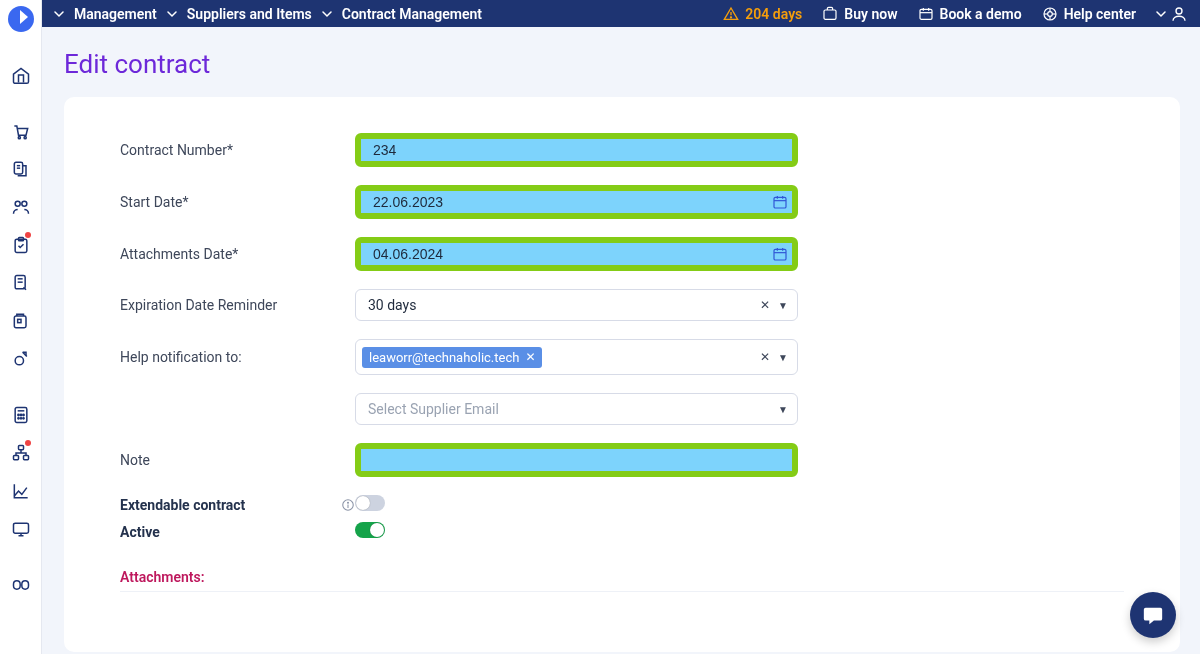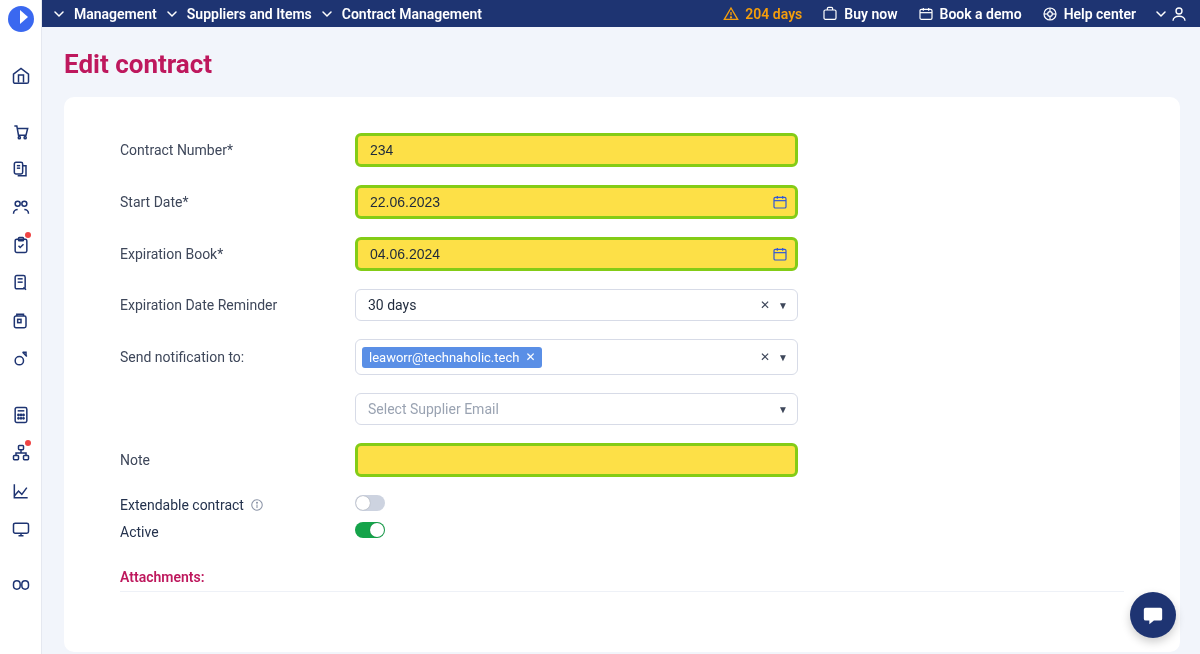--- a/index.html
+++ b/index.html
@@ -59,54 +59,54 @@
     content:''; position:absolute; top:6px; right:10px; width:6px;height:6px;border-radius:50%;background:#ef4444;
   }
   .side-sep { height: 18px; }
 
   .page {
     margin-left: 42px;
     padding-top: 27px;
   }
   .page-title {
     font-size: 26px;
-    font-weight: 700;
-    color: #be185d;
+    font-weight: 400;
+    color: #6d28d9;
     padding: 22px 0 10px 22px;
   }
   .card {
     background:#fff;
     border-radius: 10px;
     margin: 8px 20px 28px 22px;
     padding: 36px 56px 36px 56px;
   }
   .row {
     display:flex;
     align-items:center;
     margin-bottom: 18px;
   }
   .row .lab {
     width: 235px;
     color:#3e475a;
     font-size: 14px;
     display:flex;align-items:center; gap:6px;
   }
-  .row .lab.bold { font-weight:400; color:#24324d;}
+  .row .lab.bold { font-weight:700; color:#24324d;justify-content:space-between;}
   .row .val { flex:1; max-width: 443px; }
   .static-val { color:#1e293b; }
 
   .input {
     width:100%;
     height: 34px;
-    border:3px solid #84cc16;
+    border:6px solid #84cc16;
     border-radius:6px;
     padding: 0 12px;
     font-size:14px;
     color:#1e293b;
-    background:#fde047;
+    background:#7dd3fc;
   }
   .input::placeholder { color:#9aa3b2; }
   .field-wrap { position:relative; }
   .field-wrap .abs-icon {
     position:absolute; right:10px; top:50%; transform:translateY(-50%);
     color:#3157d6; display:flex;
   }
   .select-wrap { position:relative; }
   .select-wrap .caret { position:absolute; right:10px; top:50%; transform:translateY(-50%); color:#3e475a; font-size:10px;}
   .select-wrap .clear { position:absolute; right:28px; top:50%; transform:translateY(-50%); color:#3e475a; font-size:12px; cursor:pointer;}
@@ -343,21 +343,21 @@
               <rect x="3" y="5" width="18" height="16" rx="2"></rect>
               <line x1="3" y1="10" x2="21" y2="10"></line>
               <line x1="8" y1="3" x2="8" y2="7"></line>
               <line x1="16" y1="3" x2="16" y2="7"></line>
             </svg>
         </span>
       </div>
     </div>
 
     <div class="row">
-      <div class="lab">Expiration Book*</div>
+      <div class="lab">Attachments Date*</div>
       <div class="val field-wrap">
         <input class="input" type="text" value="04.06.2024" style="">
         <span class="abs-icon">
           <svg width="16" height="16" viewBox="0 0 24 24" fill="none" stroke="#3157d6" stroke-width="1.8">
               <rect x="3" y="5" width="18" height="16" rx="2"></rect>
               <line x1="3" y1="10" x2="21" y2="10"></line>
               <line x1="8" y1="3" x2="8" y2="7"></line>
               <line x1="16" y1="3" x2="16" y2="7"></line>
             </svg>
         </span>
@@ -367,21 +367,21 @@
     <div class="row">
       <div class="lab">Expiration Date Reminder</div>
       <div class="val select-wrap">
         <div class="select-display">30 days</div>
         <span class="clear">✕</span>
         <span class="caret">▼</span>
       </div>
     </div>
 
     <div class="row">
-      <div class="lab">Send notification to:</div>
+      <div class="lab">Help notification to:</div>
       <div class="val select-wrap">
         <div class="chip-box">
           <span class="chip">
             <span>leaworr@technaholic.tech</span>
             <span class="x">✕</span>
           </span>
         </div>
         <span class="clear">✕</span>
         <span class="caret">▼</span>
       </div>

